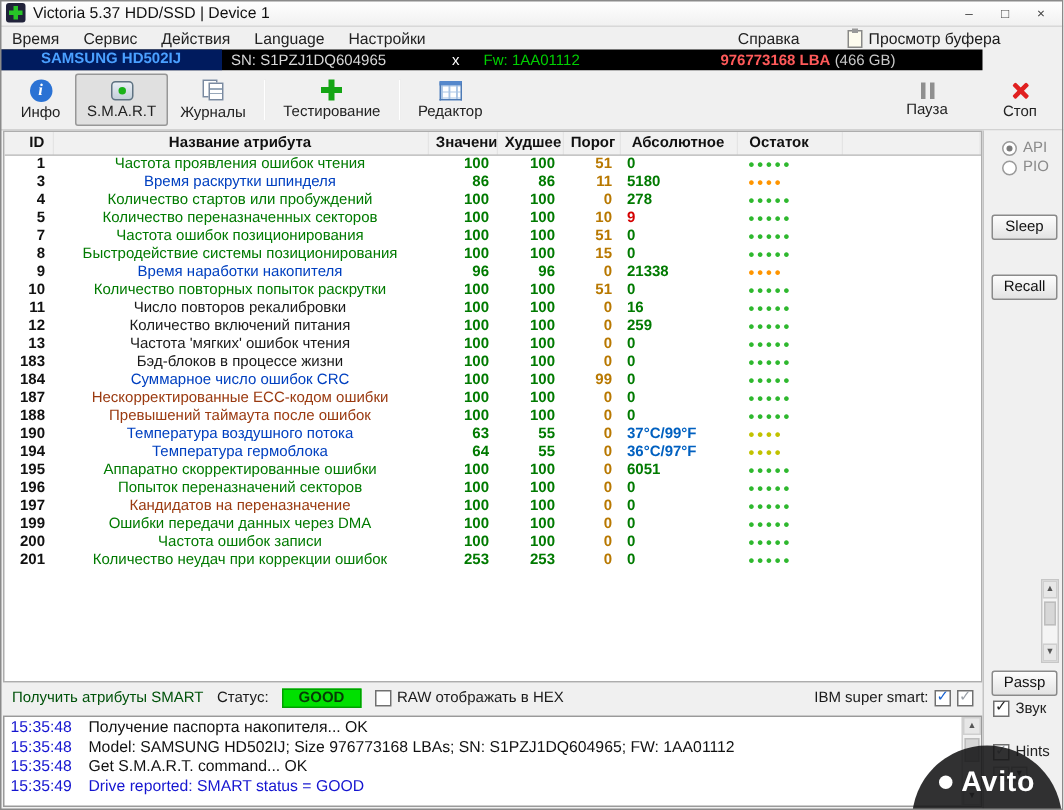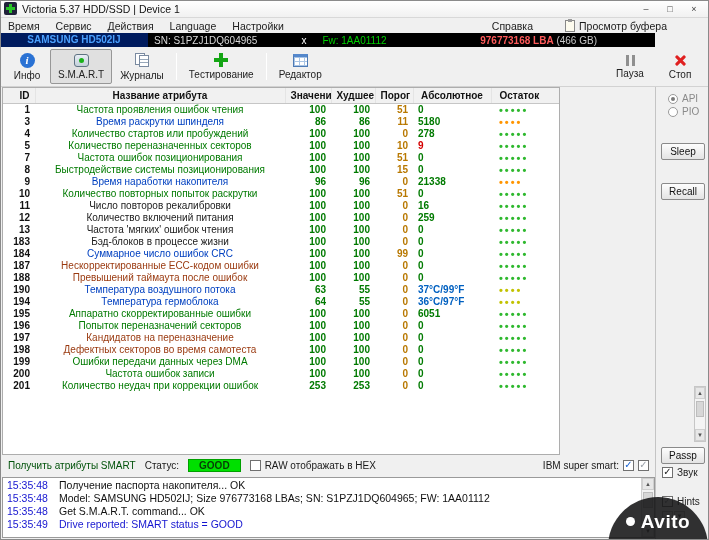--- a/index.html
+++ b/index.html
@@ -38,21 +38,21 @@
   .dev-cap .num{color:#ff5a5a;font-weight:bold}
   .dev-cap .suf{color:#c8c8c8}
 
   
   .toolbar{position:absolute;top:47px;left:0;width:709px;height:40px;background:#f0f0f0;border-bottom:1px solid #d2d2d2;
     display:flex;align-items:stretch;padding:2px 4px}
   .tb-btn{display:flex;flex-direction:column;align-items:center;justify-content:center;gap:2px;min-width:46px;
     padding:1px 7px;font-size:10px;color:#222;border:1px solid transparent;border-radius:2px}
   .tb-btn.active{background:#e0e0e0;border:1px solid #979797}
   .tb-sep{width:1px;background:#c9c9c9;margin:4px 4px;border-right:1px solid #fff}
-  .tb-right{margin-left:auto;display:flex;gap:4px;padding-right:2px}
+  .tb-right{margin-left:auto;display:flex;gap:16px;padding-right:2px}
   .info-icon{width:15px;height:15px;border-radius:50%;background:#2a72d4;color:#fff;font-weight:bold;font-style:italic;
     font-size:11px;display:flex;align-items:center;justify-content:center;font-family:"Liberation Serif","DejaVu Serif",serif}
   .smart-icon{width:15px;height:13px;border:1px solid #5f7382;border-radius:3px;background:linear-gradient(#e8eef5,#c4d0da);position:relative}
   .smart-icon::after{content:"";position:absolute;left:4px;top:3px;width:5px;height:5px;border-radius:50%;background:#19b219}
   .pages-icon{position:relative;width:16px;height:15px}
   .pages-icon .pg{position:absolute;width:10px;height:12px;background:#fff;border:1px solid #7a8aa0}
   .pages-icon .pg.back{left:1px;top:0}
   .pages-icon .pg.front{left:5px;top:2px;background-image:linear-gradient(to bottom,transparent 3px,#98a8ba 3px,#98a8ba 4px,transparent 4px,transparent 6px,#98a8ba 6px,#98a8ba 7px,transparent 7px)}
   .plus-icon{position:relative;width:14px;height:14px}
   .plus-icon::before{content:"";position:absolute;left:5px;top:0;width:4px;height:14px;background:#14a514}
@@ -61,21 +61,21 @@
     background-image:linear-gradient(to right,#a9c4e4 1px,transparent 1px),linear-gradient(to bottom,#a9c4e4 1px,transparent 1px);
     background-size:5px 4px}
   .pause-icon{display:inline-flex;gap:3px;height:12px;align-items:center}
   .pause-icon i{width:3px;height:11px;background:#8f8f8f;display:block}
   .x-icon{position:relative;width:13px;height:13px}
   .x-icon::before,.x-icon::after{content:"";position:absolute;left:5px;top:0;width:3px;height:13px;background:#e02020;border-radius:1px}
   .x-icon::before{transform:rotate(45deg)}
   .x-icon::after{transform:rotate(-45deg)}
 
   
-  .table-wrap{position:absolute;top:87px;left:2px;width:558px;height:368px;background:#fff;border:1px solid #adadad;overflow:hidden}
+  .table-wrap{position:absolute;top:87px;left:2px;width:653px;height:368px;background:#fff;border:1px solid #adadad;overflow:hidden}
   table{border-collapse:collapse;table-layout:fixed;width:100%;font-size:10px}
   th{height:15px;background:#f1f1f1;border-bottom:1px solid #c6c6c6;border-right:1px solid #e4e4e4;
      font-weight:bold;color:#111;padding:0 5px;white-space:nowrap;overflow:hidden}
   td{height:12px;line-height:12px;padding:0 5px;white-space:nowrap;overflow:hidden}
   .col-id{width:32px;text-align:right}
   .col-name{width:250px;text-align:center}
   .col-num{width:46px;text-align:right}
   .col-num2{width:44px;text-align:right}
   .col-thr{width:38px;text-align:right}
   .col-raw{width:78px;}
@@ -422,30 +422,20 @@
     <td class="col-id">197</td>
     <td class="col-name c-maroon">Кандидатов на переназначение</td>
     <td class="col-num">100</td>
     <td class="col-num2">100</td>
     <td class="col-thr">0</td>
     <td class="col-raw c-green">0</td>
     <td class="col-dots d-green">•••••</td>
     <td class="col-fill"></td>
   </tr>
         <tr>
-    <td class="col-id">198</td>
-    <td class="col-name c-maroon">Дефектных секторов во время самотеста</td>
-    <td class="col-num">100</td>
-    <td class="col-num2">100</td>
-    <td class="col-thr">0</td>
-    <td class="col-raw c-green">0</td>
-    <td class="col-dots d-green">•••••</td>
-    <td class="col-fill"></td>
-  </tr>
-        <tr>
     <td class="col-id">199</td>
     <td class="col-name c-green">Ошибки передачи данных через DMA</td>
     <td class="col-num">100</td>
     <td class="col-num2">100</td>
     <td class="col-thr">0</td>
     <td class="col-raw c-green">0</td>
     <td class="col-dots d-green">•••••</td>
     <td class="col-fill"></td>
   </tr>
         <tr>

